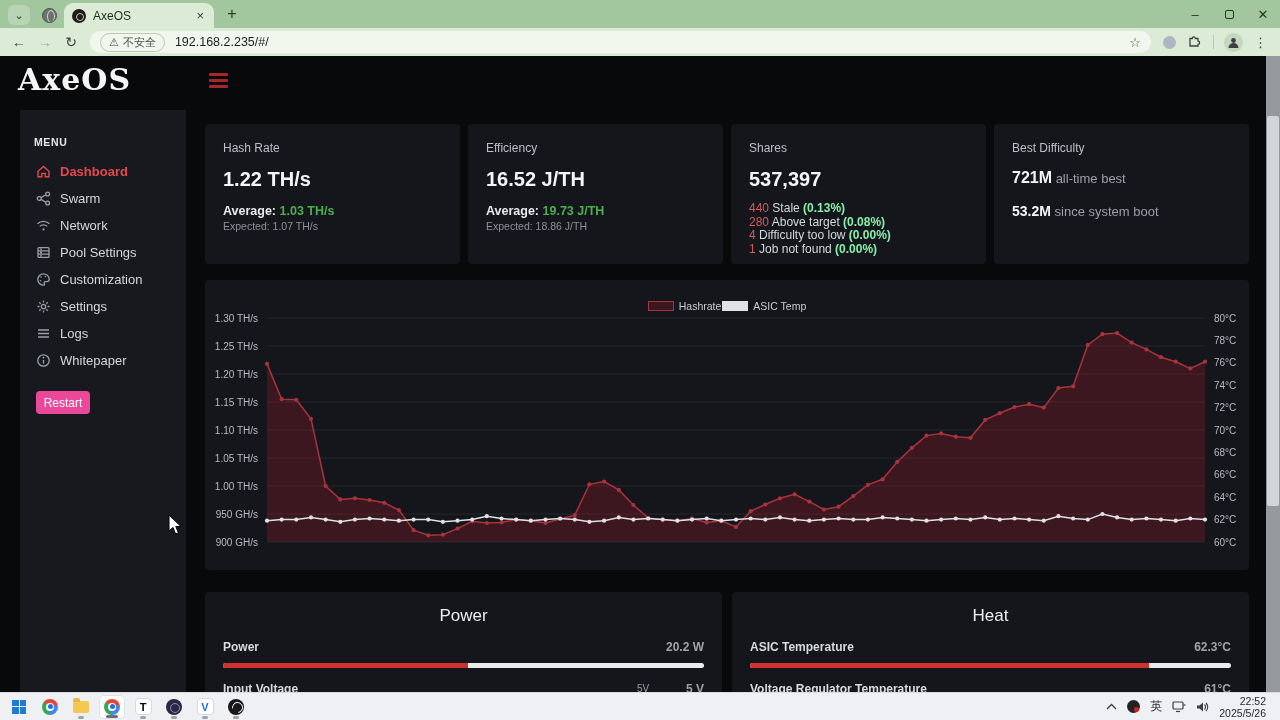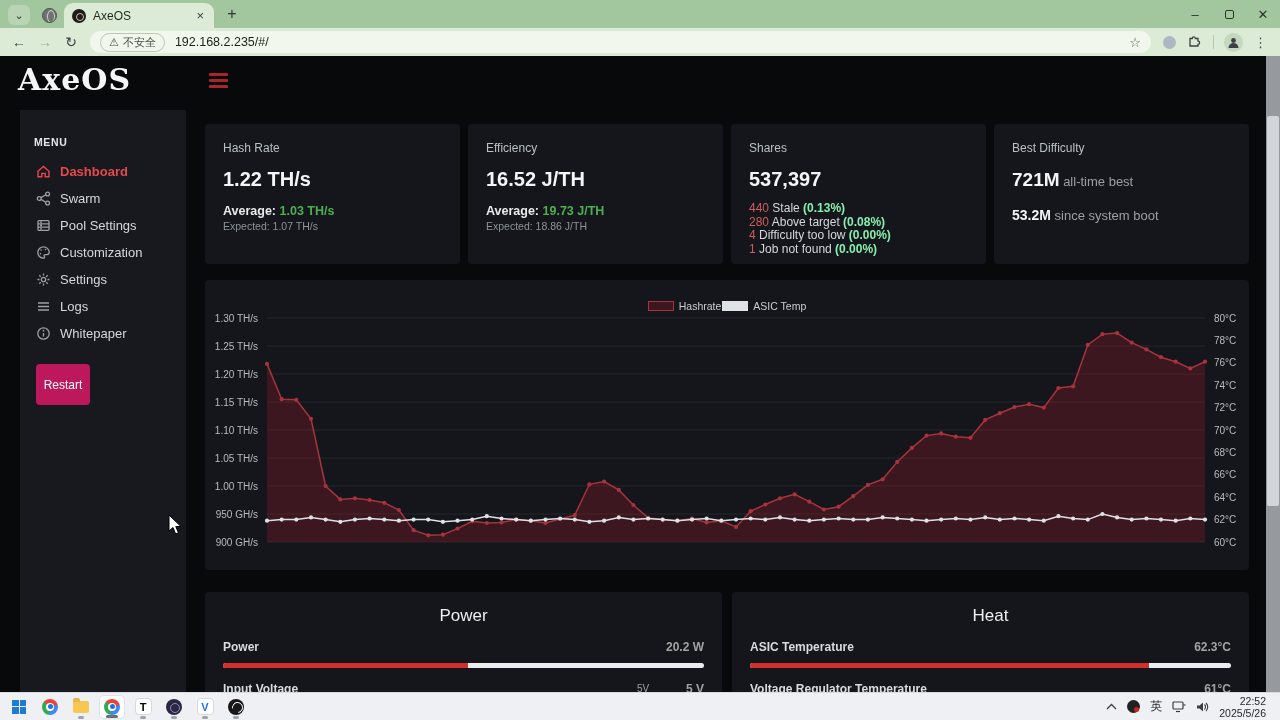--- a/index.html
+++ b/index.html
@@ -42,36 +42,36 @@
   .hamburger { position:absolute; left:209px; top:17px; width:19px; height:15px; display:flex; flex-direction:column; justify-content:space-between; }
   .hamburger span { height:2.6px; background:#a8262b; border-radius:1px; }
 
   .sidebar { position:absolute; left:20px; top:54px; width:166px; height:582px; background:#17191e; padding:26px 12px 0 12px; }
   .menu-header { font-size:10.5px; font-weight:bold; letter-spacing:.6px; color:#e4e7ea; margin-left:2px; }
   .nav { margin-top:10px; }
   .nav-item { height:27px; display:flex; align-items:center; gap:9px; padding-left:4px; color:#d4d8db; font-size:13px; }
   .nav-item svg { stroke:#9aa0a6; }
   .nav-item.active { color:#e5484d; font-weight:bold; }
   .nav-item.active svg { stroke:#e5484d; }
-  .restart-btn { margin:17px 0 0 4px; width:54px; height:41px; background:#be185d; border:none; border-radius:4px; color:#fff; font-size:12px; font-family:inherit; }
+  .restart-btn { margin:17px 0 0 4px; width:54px; height:23px; background:#ec4899; border:none; border-radius:4px; color:#fff; font-size:12px; font-family:inherit; }
 
   .main { position:absolute; left:205px; top:68px; width:1044px; }
   .stat-row { display:flex; gap:8px; height:140px; }
   .card { background:#14161b; border-radius:4px; }
   .stat-card { flex:1; padding:17px 18px; }
   .card-title { font-size:12px; color:#bac0c5; }
   .card-value { font-size:20px; font-weight:bold; color:#f3f5f6; margin-top:13px; }
   .avg-line { margin-top:13px; font-size:12.5px; color:#e8eaec; font-weight:bold; }
   .avg-val { color:#4caf50; }
   .exp-line { margin-top:2px; font-size:10.5px; color:#8d9398; }
   .share-line { font-size:12px; color:#d4d8db; line-height:13.5px; }
   .share-count { color:#d05c5c; }
   .share-pct { font-weight:bold; color:#86efac; }
   .bd-line1 { margin-top:14px; font-size:13px; color:#9aa0a6; }
-  .bd-best { font-size:19px; font-weight:bold; color:#f3f5f6; }
+  .bd-best { font-size:16px; font-weight:bold; color:#f3f5f6; }
   .bd-line2 { margin-top:16px; font-size:13px; color:#9aa0a6; }
   .bd-session { font-size:14px; font-weight:bold; color:#f3f5f6; }
 
   .chart-card { position:relative; margin-top:16px; height:290px; }
   .legend { position:absolute; left:0; top:20px; width:100%; display:flex; justify-content:center; gap:1px; z-index:2; }
   .legend-item { display:flex; align-items:center; gap:5px; font-size:10.5px; color:#c9cdd1; }
   .swatch { width:26px; height:10px; }
   svg text { font-family:"Liberation Sans", sans-serif; }
 
   .bottom-row { display:flex; gap:10px; margin-top:22px; }
@@ -188,20 +188,28 @@
           <span>Dashboard</span>
         </div>
         <div class="nav-item">
           <svg width="15" height="15" viewBox="0 0 15 15" fill="none" stroke-width="1.3">
               <circle cx="3.2" cy="7.5" r="1.9"></circle>
               <circle cx="11.6" cy="3" r="1.9"></circle>
               <circle cx="11.6" cy="12" r="1.9"></circle>
               <path d="M5 6.6 L9.8 3.8 M5 8.4 L9.8 11.2"></path>
             </svg>
           <span>Swarm</span>
+        </div>
+        <div class="nav-item">
+          <svg width="15" height="15" viewBox="0 0 15 15" fill="none" stroke-width="1.3">
+              <path d="M1.5 5.8 A 8.6 8.6 0 0 1 13.5 5.8"></path>
+              <path d="M3.8 8.4 A 5.3 5.3 0 0 1 11.2 8.4"></path>
+              <circle cx="7.5" cy="11.4" r="1.1" fill="#9aa0a6" stroke="none"></circle>
+            </svg>
+          <span>Network</span>
         </div>
         <div class="nav-item">
           <svg width="15" height="15" viewBox="0 0 15 15" fill="none" stroke-width="1.3">
               <rect x="2" y="2.6" width="11" height="9.8" rx="1"></rect>
               <path d="M2 5.9 H13 M2 9.2 H13 M4 4.2 h2 M4 7.5 h2 M4 10.8 h2"></path>
             </svg>
           <span>Pool Settings</span>
         </div>
         <div class="nav-item">
           <svg width="15" height="15" viewBox="0 0 15 15" fill="none" stroke-width="1.3">

